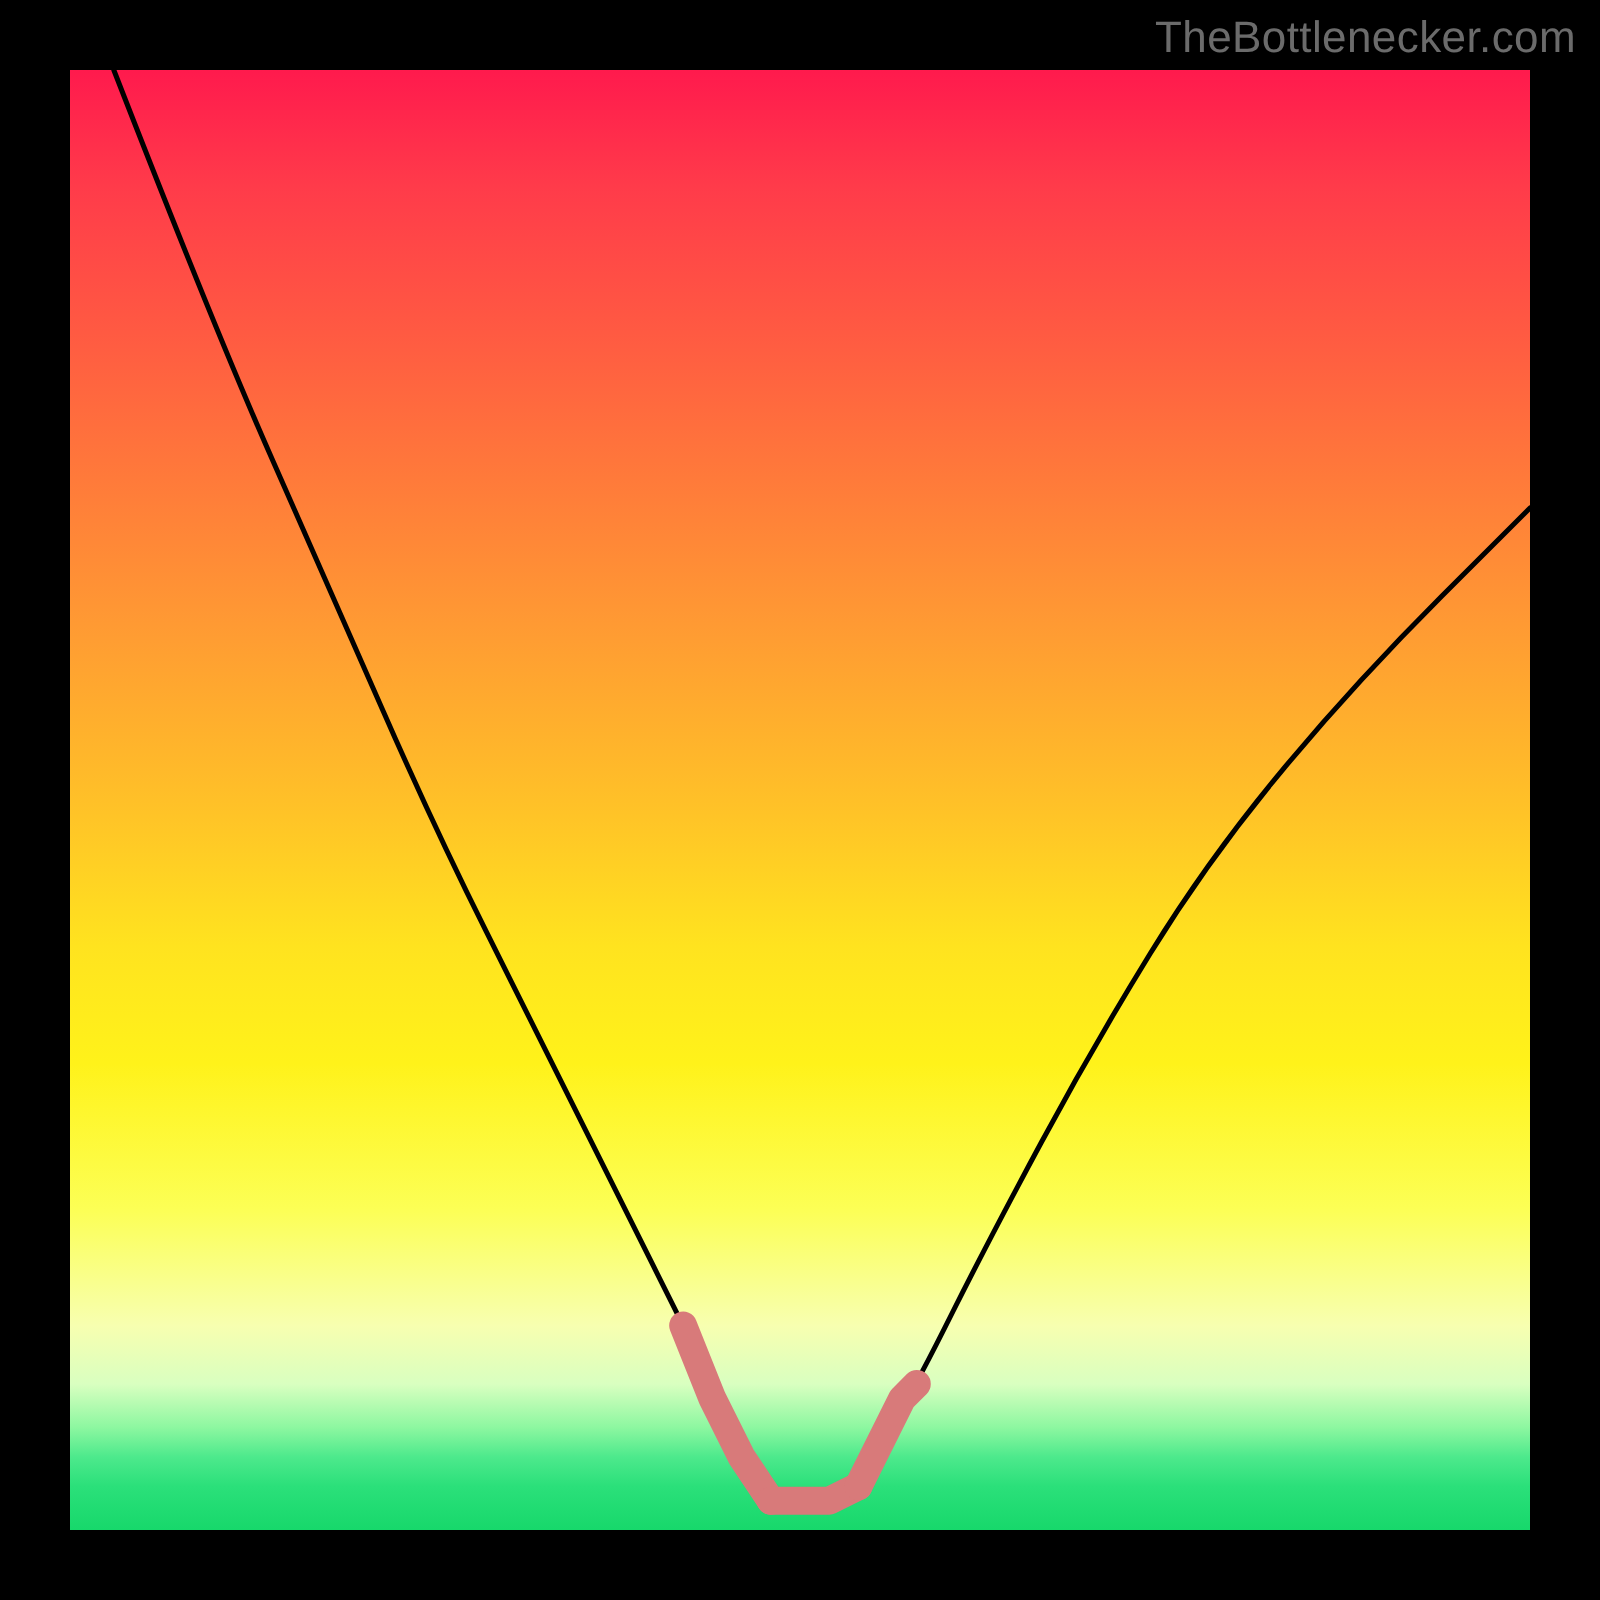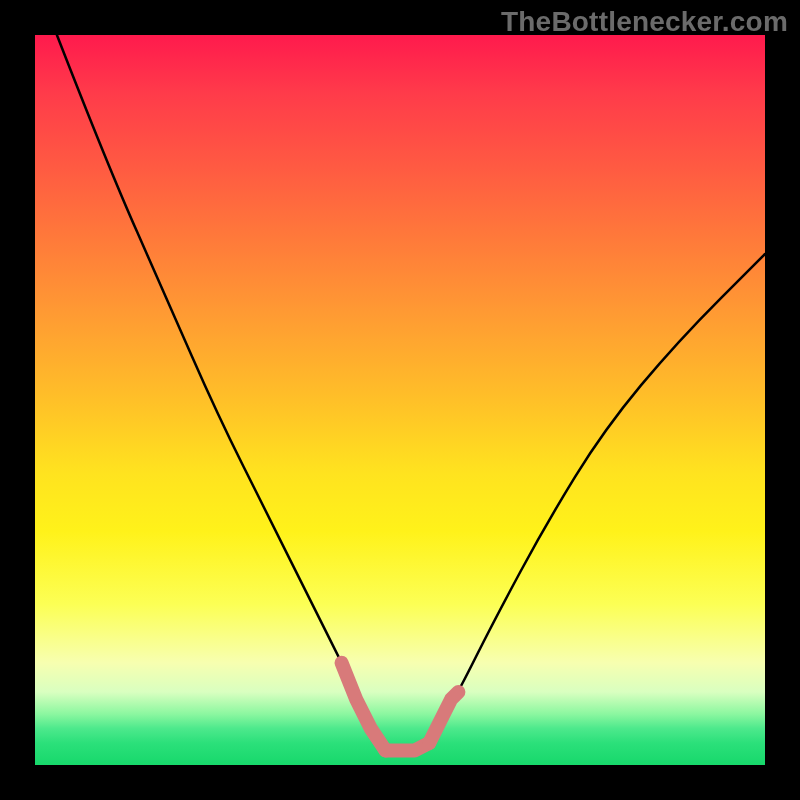--- a/index.html
+++ b/index.html
@@ -41,22 +41,22 @@
       #4de98c 95%,
       #2be07a 97%,
       #17d86b 100%
     );
   }
   .watermark {
     position: absolute;
     top: 6px;
     right: 12px;
     color: #6b6b6b;
-    font-size: 28px;
-    font-weight: 700;
+    font-size: 22px;
+    font-weight: 400;
     letter-spacing: 0.2px;
     font-family: Arial, Helvetica, sans-serif;
   }
   svg.curves {
     position: absolute;
     left: 0;
     top: 0;
     width: 800px;
     height: 800px;
     overflow: visible;

